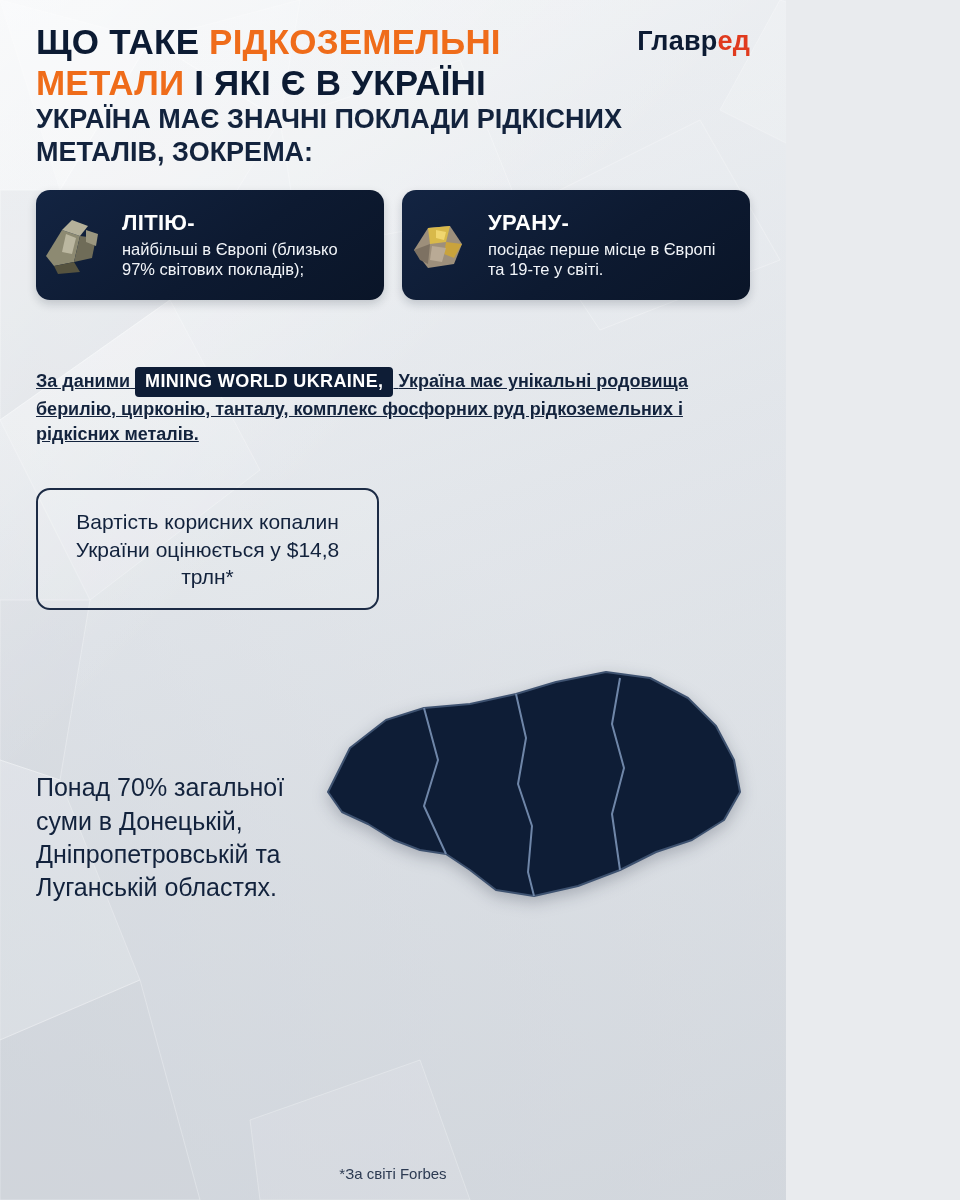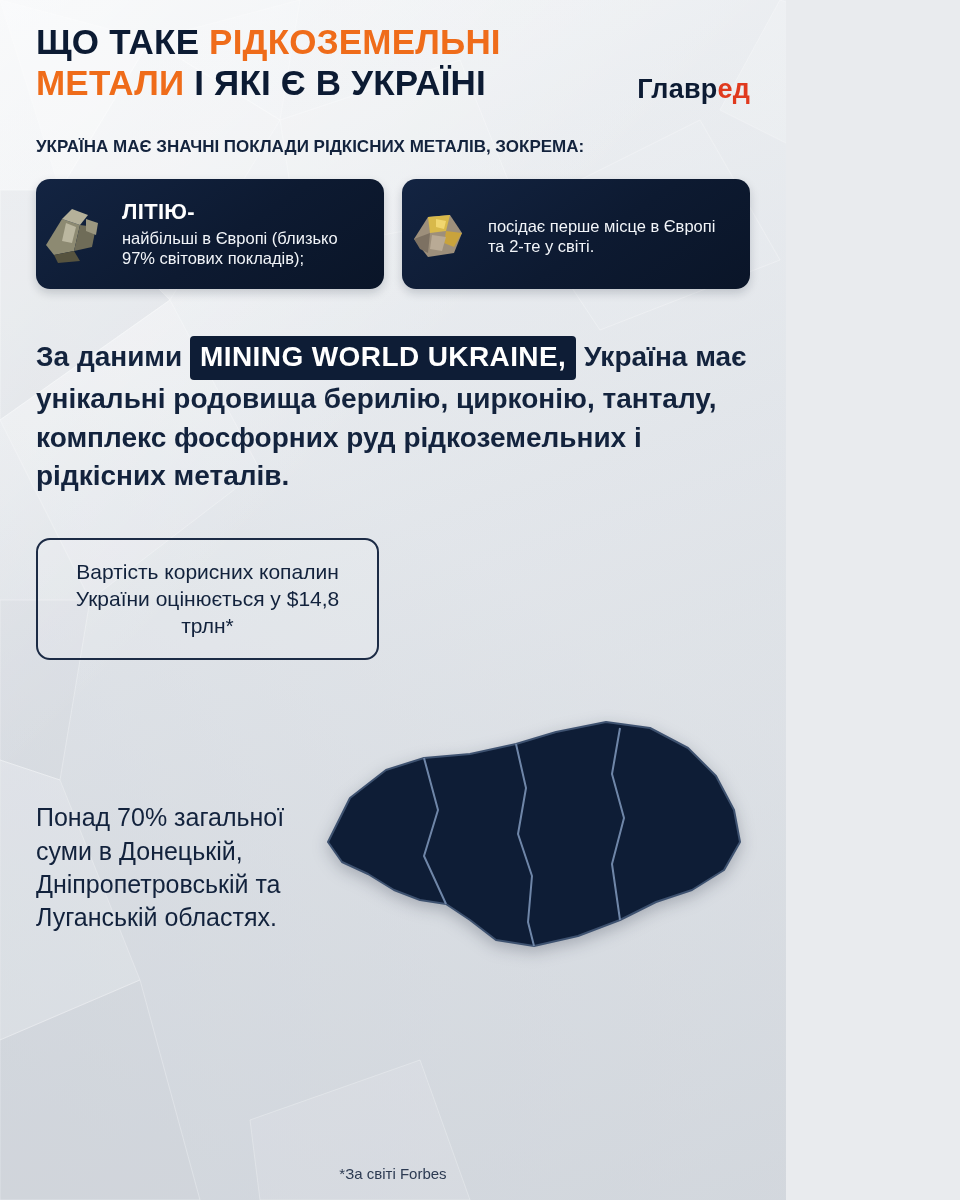--- a/index.html
+++ b/index.html
@@ -30,29 +30,28 @@
     padding-top: 22px;
   }
   .title {
     font-size: 35px; line-height: 1.16; font-weight: 700;
     letter-spacing: .2px; color: #0c1b33; text-transform: uppercase;
     max-width: 700px;
   }
   .title .hl { color: #ef6c1a; }
   .logo {
     font-size: 27px; font-weight: 700; letter-spacing: .2px;
-    white-space: nowrap; padding-top: 4px; margin-top: 48px;
+    white-space: nowrap; padding-top: 4px;
   }
   .logo .b { color: #0c1b33; }
   .logo .r { color: #e03a1e; }
 
   
   .subtitle {
-    margin-top: 32px;
-    font-size: 17px; line-height: 1.2; font-weight: 700;
+    font-size: 27px; line-height: 1.2; font-weight: 700;
     color: #13233d; text-transform: uppercase; max-width: 830px;
   }
 
   
   .cards {
     margin-top: 22px;
     display: grid; grid-template-columns: 1fr 1fr; gap: 16px 18px;
   }
   .card {
     background: linear-gradient(145deg, #132442 0%, #0d1a31 55%, #0a1528 100%);
@@ -74,23 +73,24 @@
     font-size: 22px; font-weight: 700; letter-spacing: .3px;
     text-transform: uppercase; line-height: 1.1;
   }
   .card-desc {
     margin-top: 4px; font-size: 16.5px; line-height: 1.22; font-weight: 400;
     color: #f2f5f9;
   }
 
   
   .para {
-    margin-top: 47px;
-    font-size: 28px; line-height: 1.38; font-weight: 700; color: #13233d;
+    margin-top: 67px;
+    font-size: 18px; line-height: 1.38; font-weight: 700; color: #13233d;
     max-width: 890px;
+    text-decoration: underline;
   }
   .badge {
     display: inline-block;
     background: #0e1d36; color: #fff;
     padding: 2px 10px 3px; border-radius: 4px;
     font-weight: 700; letter-spacing: .4px;
   }
 
   
   .stats {
@@ -103,21 +103,21 @@
     min-height: 106px;
     display: flex; align-items: center; justify-content: center;
     text-align: center;
     font-size: 21px; line-height: 1.3; color: #12223c; font-weight: 400;
     background: rgba(255,255,255,0.12);
   }
 
   
   .bottom {
     margin-top: 54px;
-    display: flex; align-items: center; justify-content: space-between;
+    display: flex; align-items: flex-end; justify-content: space-between;
     position: relative;
   }
   .bottom-text {
     font-size: 25px; line-height: 1.33; color: #12223c; font-weight: 400;
     max-width: 470px; padding-top: 68px;
   }
   .map-wrap { position: relative; width: 430px; height: 240px; }
   .map-wrap svg { display: block; filter: drop-shadow(0 5px 8px rgba(10,20,40,.25)); }
 
   .footnote {
@@ -189,21 +189,22 @@
           <svg width="74" height="74" viewBox="0 0 74 74">
             <polygon points="12,42 26,20 48,18 60,36 52,56 26,60" fill="#9d8f7b"></polygon>
             <polygon points="26,20 48,18 44,34 28,36" fill="#d8b94a"></polygon>
             <polygon points="44,34 60,36 52,50 42,46" fill="#c9a33c"></polygon>
             <polygon points="12,42 28,36 26,56 18,52" fill="#7d7162"></polygon>
             <polygon points="30,38 44,40 40,54 28,52" fill="#b9aa95"></polygon>
             <polygon points="34,22 44,24 42,32 34,30" fill="#f0d66f"></polygon>
           </svg>
         </div>
         <div class="card-text">
-          <div class="card-desc">посідає перше місце в Європі та 2-те у світі.</div>
+          <div class="card-term">УРАНУ-</div>
+          <div class="card-desc">посідає перше місце в Європі та 19-те у світі.</div>
         </div>
       </div>
 
     </div>
 
     <div class="para"><span>За даними</span>
       <span class="badge">MINING WORLD UKRAINE,</span>
       <span>Україна має унікальні родовища берилію, цирконію, танталу, комплекс фосфорних руд рідкоземельних і рідкісних металів.</span></div>
 
     <div class="stats">

